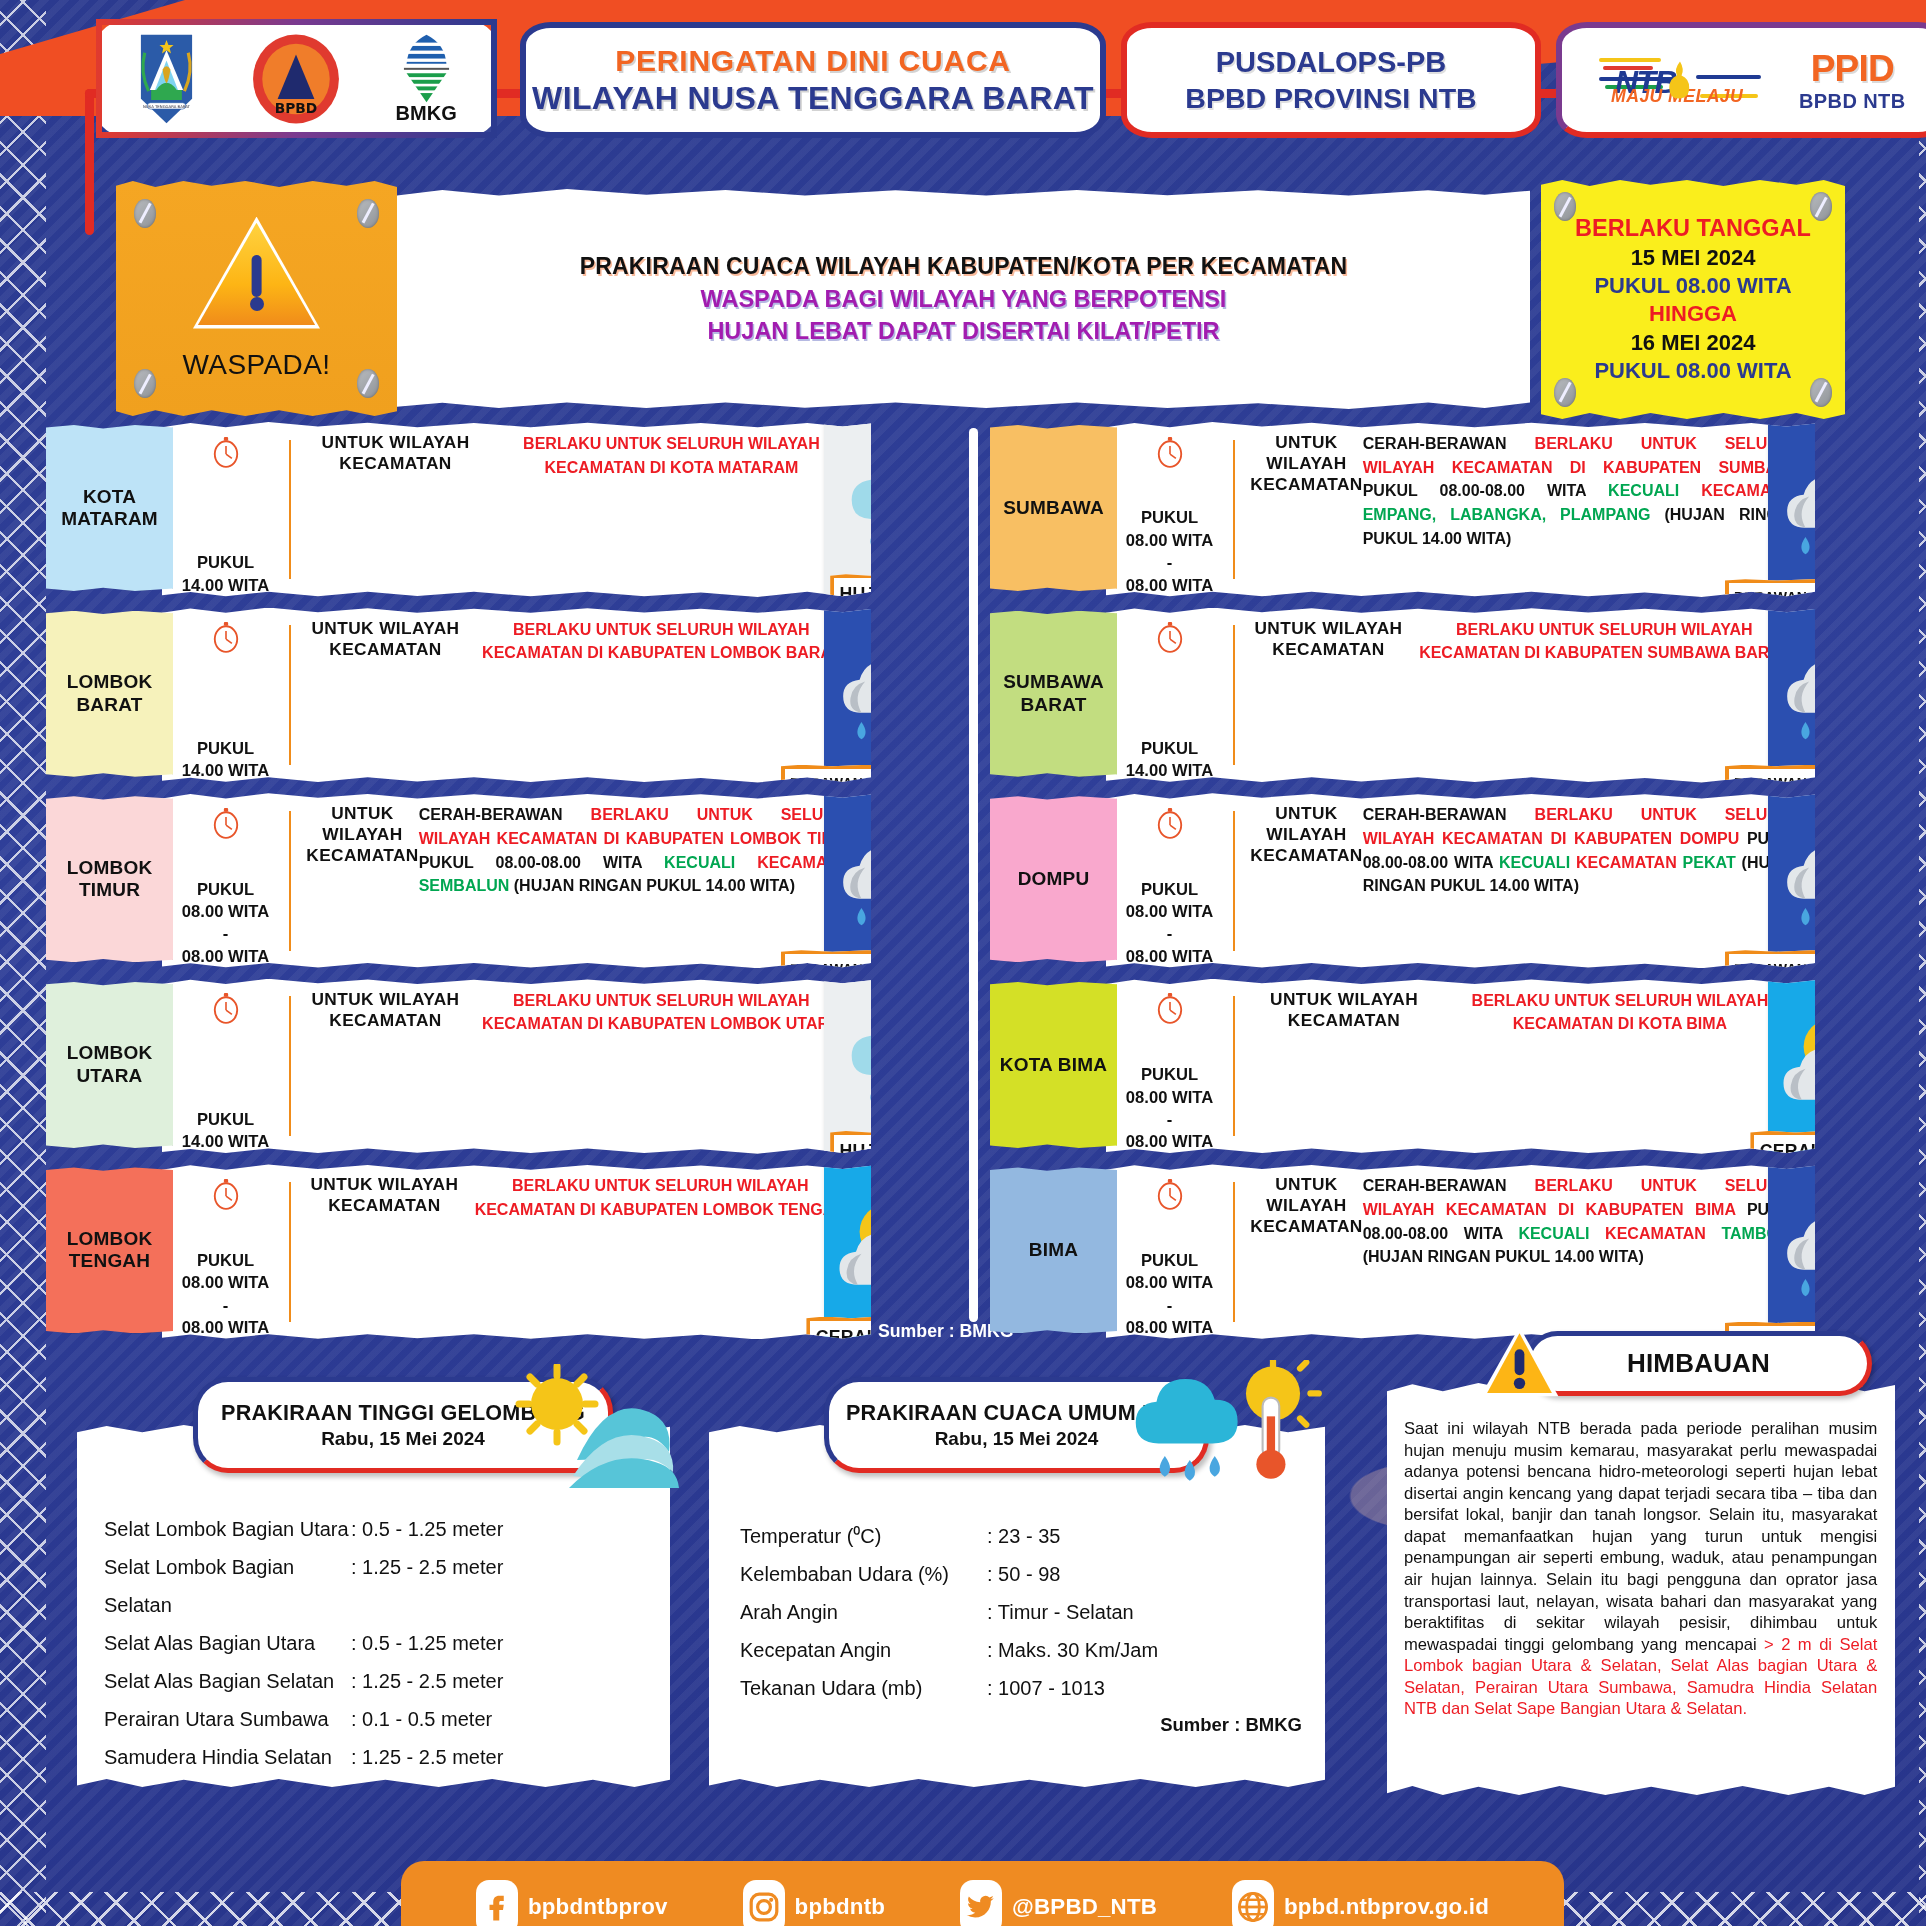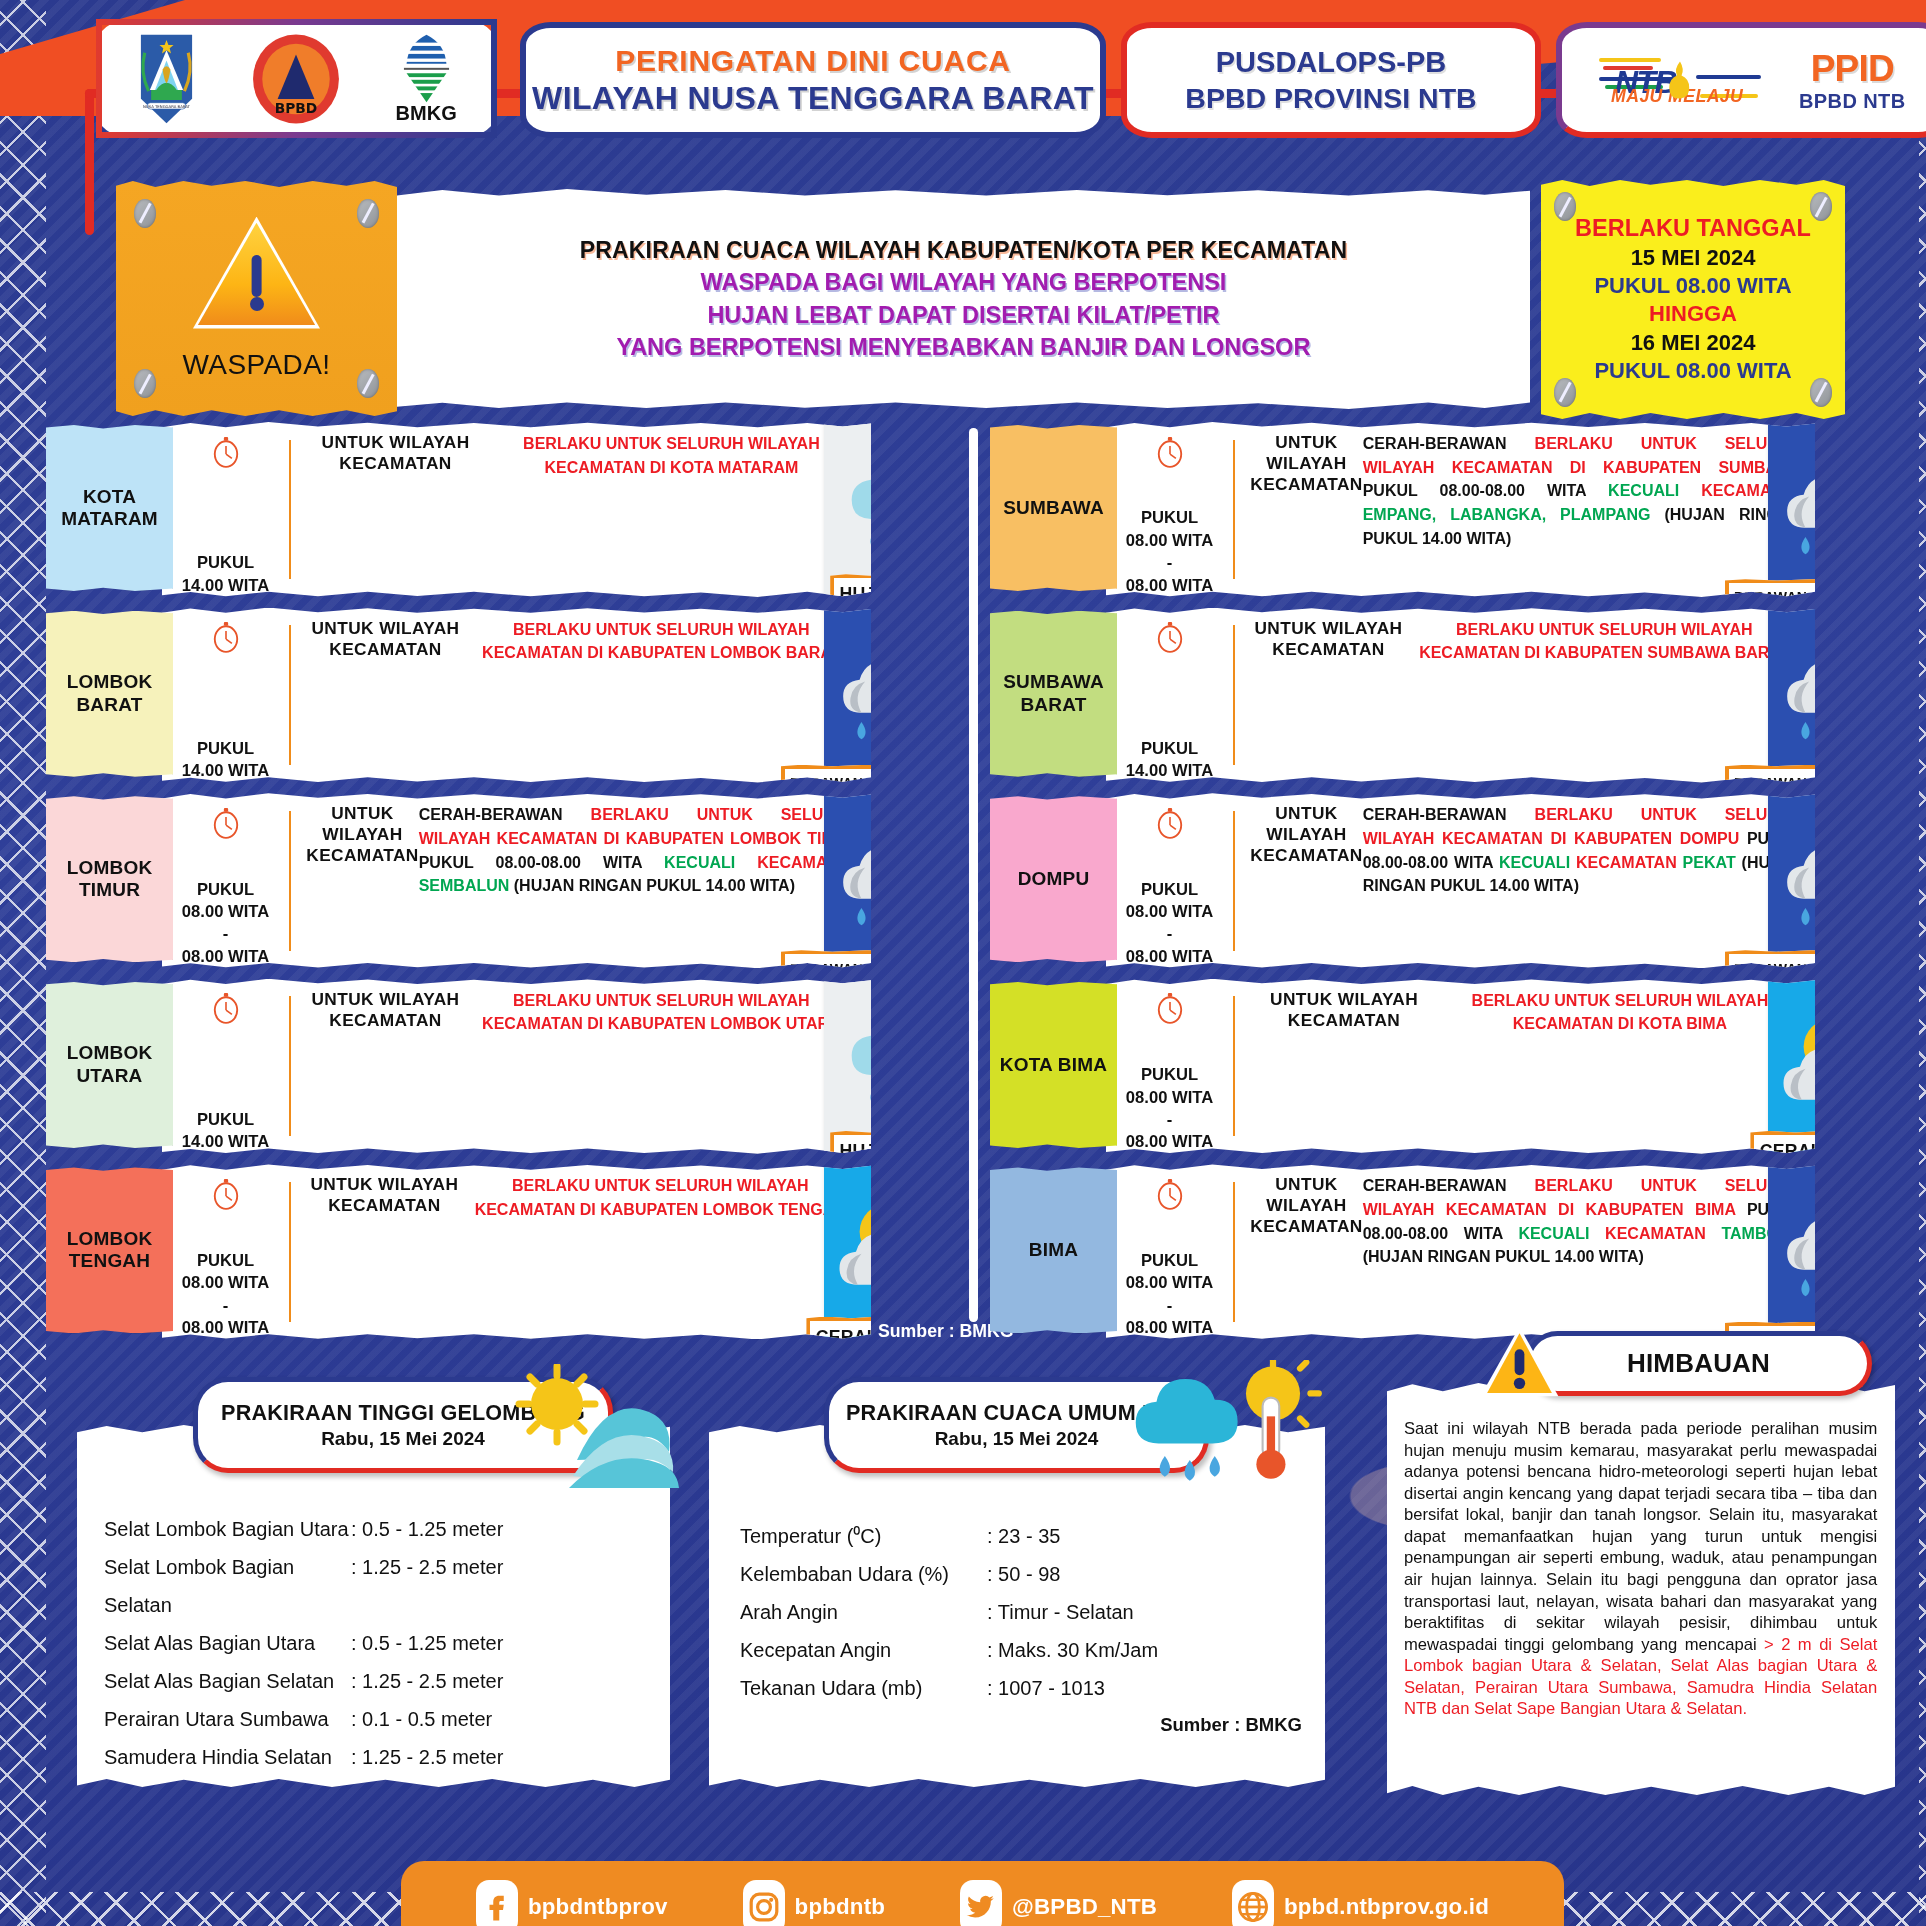--- a/index.html
+++ b/index.html
@@ -351,21 +351,20 @@
     <div class="bang"></div>
     <div class="bang-dot"></div>
   </div>
   <div class="waspada-txt">WASPADA!</div>
 </div>
 
 <div class="banner torn-white">
   <div class="b0">PRAKIRAAN CUACA WILAYAH KABUPATEN/KOTA PER KECAMATAN</div>
   <div class="b1">WASPADA BAGI WILAYAH YANG BERPOTENSI</div>
   <div class="b1">HUJAN LEBAT DAPAT DISERTAI KILAT/PETIR</div>
-  <div class="b1">YANG BERPOTENSI MENYEBABKAN BANJIR DAN LONGSOR</div>
 </div>
 
 <div class="berlaku">
   <div class="screw" style="left:13px;top:12.3px;"></div>
   <div class="screw" style="right:13px;top:12.3px;"></div>
   <div class="screw" style="left:13px;bottom:12.3px;"></div>
   <div class="screw" style="right:13px;bottom:12.3px;"></div>
   <div class="t-red">BERLAKU TANGGAL</div>
   <div class="t-blk">15 MEI 2024</div>
   <div class="t-blu">PUKUL 08.00 WITA</div>

